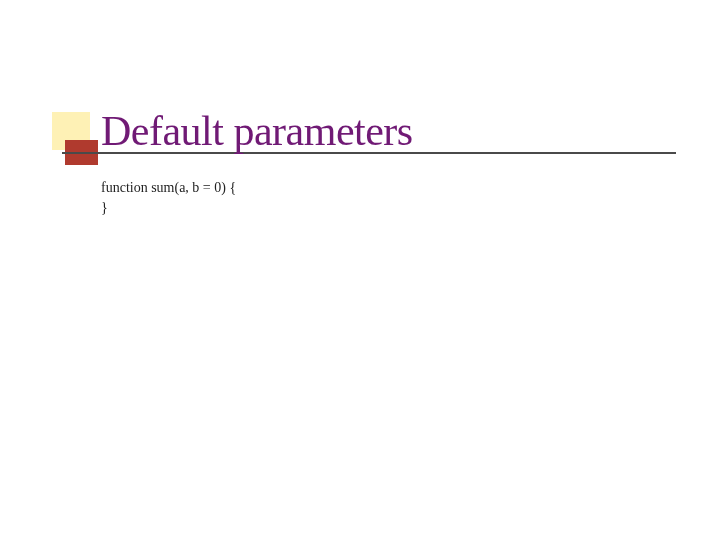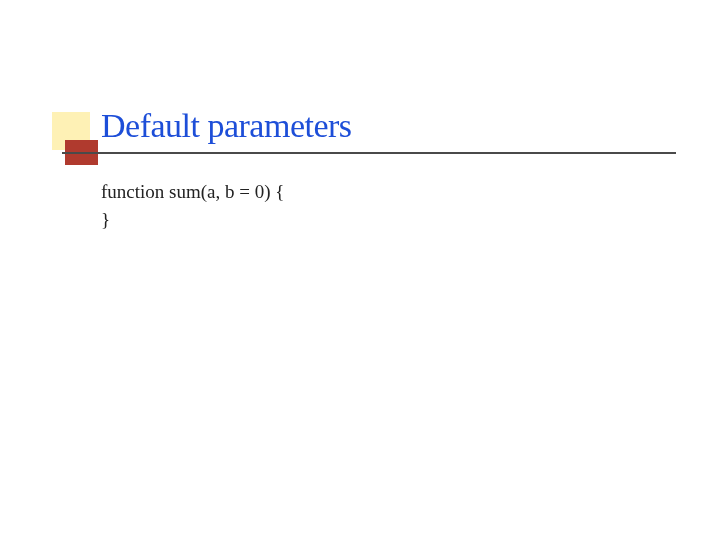--- a/index.html
+++ b/index.html
@@ -43,30 +43,30 @@
       top: 40px;
       left: 10px;
       width: 614px;
       height: 2px;
       background: #4a4a4a;
     }
     .title {
       position: absolute;
       top: 107px;
       left: 101px;
-      font-size: 34px;
-      color: #1d4ed8;
+      font-size: 42px;
+      color: #701a75;
       font-weight: normal;
       letter-spacing: -0.5px;
     }
     .content {
       position: absolute;
       top: 178px;
       left: 101px;
-      font-size: 19px;
+      font-size: 14px;
       color: #222222;
       line-height: 1.45;
     }
     .code-line {
       white-space: pre;
     }
     .spacer {
       height: 16px;
     }
   </style>

